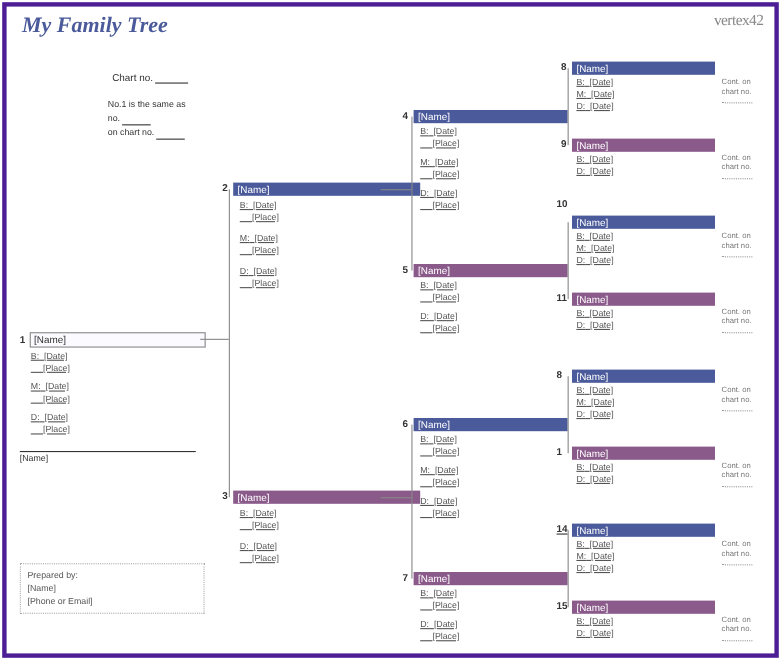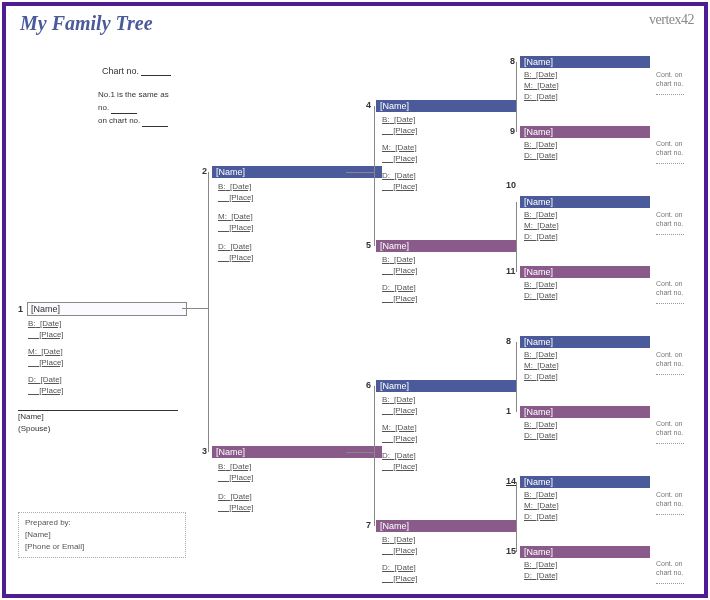--- a/index.html
+++ b/index.html
@@ -145,21 +145,20 @@
     <div style="height:6px"></div>
     <div><span>M:</span>&nbsp;&nbsp;<span>[Date]</span></div>
     <div>&nbsp;&nbsp;&nbsp;&nbsp;&nbsp;<span>[Place]</span></div>
     <div style="height:6px"></div>
     <div><span>D:</span>&nbsp;&nbsp;<span>[Date]</span></div>
     <div>&nbsp;&nbsp;&nbsp;&nbsp;&nbsp;<span>[Place]</span></div>
   </div>
   <div class="spouse-box">
     <div class="topline"></div>
     <div>[Name]</div>
-    <div>(Spouse)</div>
   </div>
 
   <div class="num" style="left:196px; top:160px;">2</div>
   <div class="person-bar blue-bar" style="left:206px; top:160px; width:170px;">[Name]</div>
   <div class="det" style="left:212px; top:175px;">
     <div><span>B:</span>&nbsp;&nbsp;<span>[Date]</span></div>
     <div>&nbsp;&nbsp;&nbsp;&nbsp;&nbsp;<span>[Place]</span></div>
     <div style="height:8px"></div>
     <div><span>M:</span>&nbsp;&nbsp;<span>[Date]</span></div>
     <div>&nbsp;&nbsp;&nbsp;&nbsp;&nbsp;<span>[Place]</span></div>

